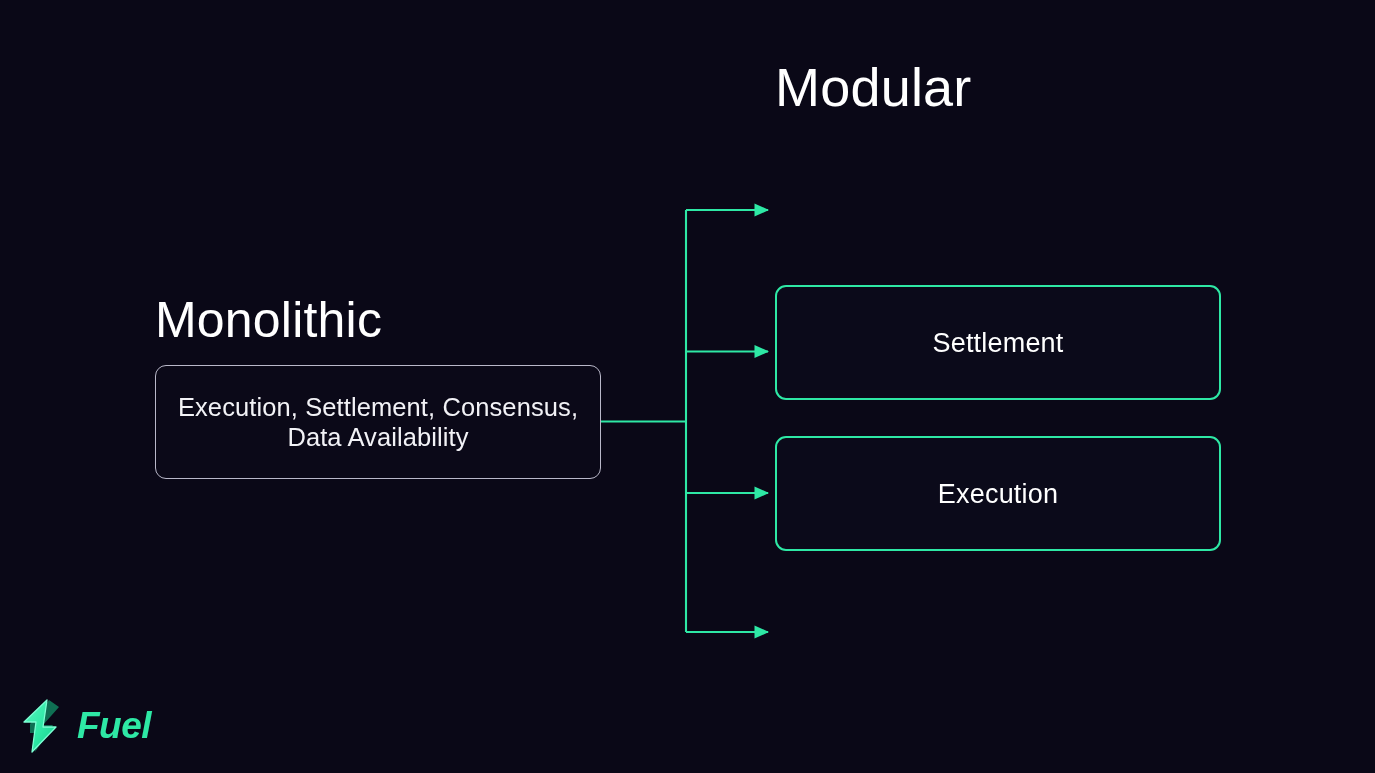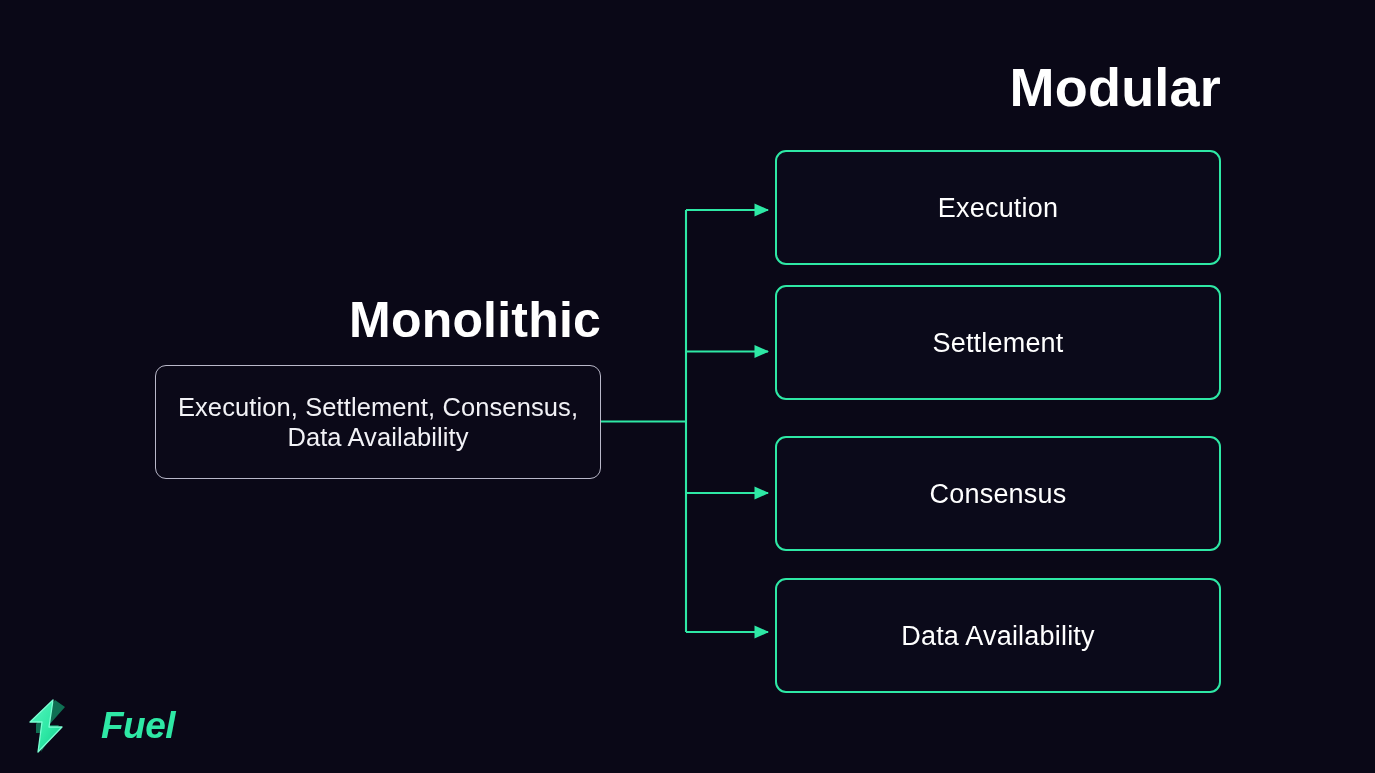--- a/index.html
+++ b/index.html
@@ -19,24 +19,24 @@
   #slide {
     position: absolute;
     inset: 0;
     background: #0a0817;
   }
 
   
   .heading {
     position: absolute;
     color: #ffffff;
-    font-weight: 700;
+    font-weight: 400;
     letter-spacing: 0.2px;
     white-space: nowrap;
-    text-align: right;
+    text-align: left;
   }
   #monolithic-title {
     left: 155px;
     top: 264px;
     width: 446px;
     font-size: 50px;
     line-height: 60px;
     margin-top: 26px;
   }
   #modular-title {
@@ -105,26 +105,26 @@
     left: 0;
     top: 0;
     width: 1375px;
     height: 773px;
     pointer-events: none;
   }
 
   
   #fuel-logo {
     position: absolute;
-    left: 24px;
+    left: 18px;
     top: 696px;
     height: 60px;
     display: flex;
     align-items: center;
-    gap: 31px;
+    gap: 13px;
     text-align: right;
   }
   #fuel-wordmark {
     color: #2ee8a5;
     font-size: 37px;
     font-weight: 700;
     font-style: italic;
     letter-spacing: -0.5px;
     line-height: 40px;
   }
@@ -135,31 +135,25 @@
 <div id="slide">
 
   <div class="heading" id="monolithic-title">Monolithic</div>
 
   <div id="monolithic-box">
     <div class="box-text">Execution, Settlement, Consensus, Data Availability</div>
   </div>
 
   <div class="heading" id="modular-title">Modular</div>
 
-  <div class="modular-box" id="modular-box-0">
-    <div class="box-text">Execution</div>
-  </div>
   <div class="modular-box" id="modular-box-1">
     <div class="box-text">Settlement</div>
   </div>
   <div class="modular-box" id="modular-box-2">
-    <div class="box-text">Consensus</div>
-  </div>
-  <div class="modular-box" id="modular-box-3">
-    <div class="box-text">Data Availability</div>
+    <div class="box-text">Execution</div>
   </div>
 
   <svg id="connectors" viewBox="0 0 1375 773">
     <defs>
       <marker id="arrowhead" viewBox="0 0 10 10" refX="9.2" refY="5" markerWidth="7" markerHeight="7" orient="auto-start-reverse">
         <path d="M 0 0.6 L 10 5 L 0 9.4 z" fill="#2ee8a5"></path>
       </marker>
     </defs>
     <g fill="none" stroke="#2ee8a5" stroke-width="2.1" stroke-linecap="butt" stroke-linejoin="miter">
 

